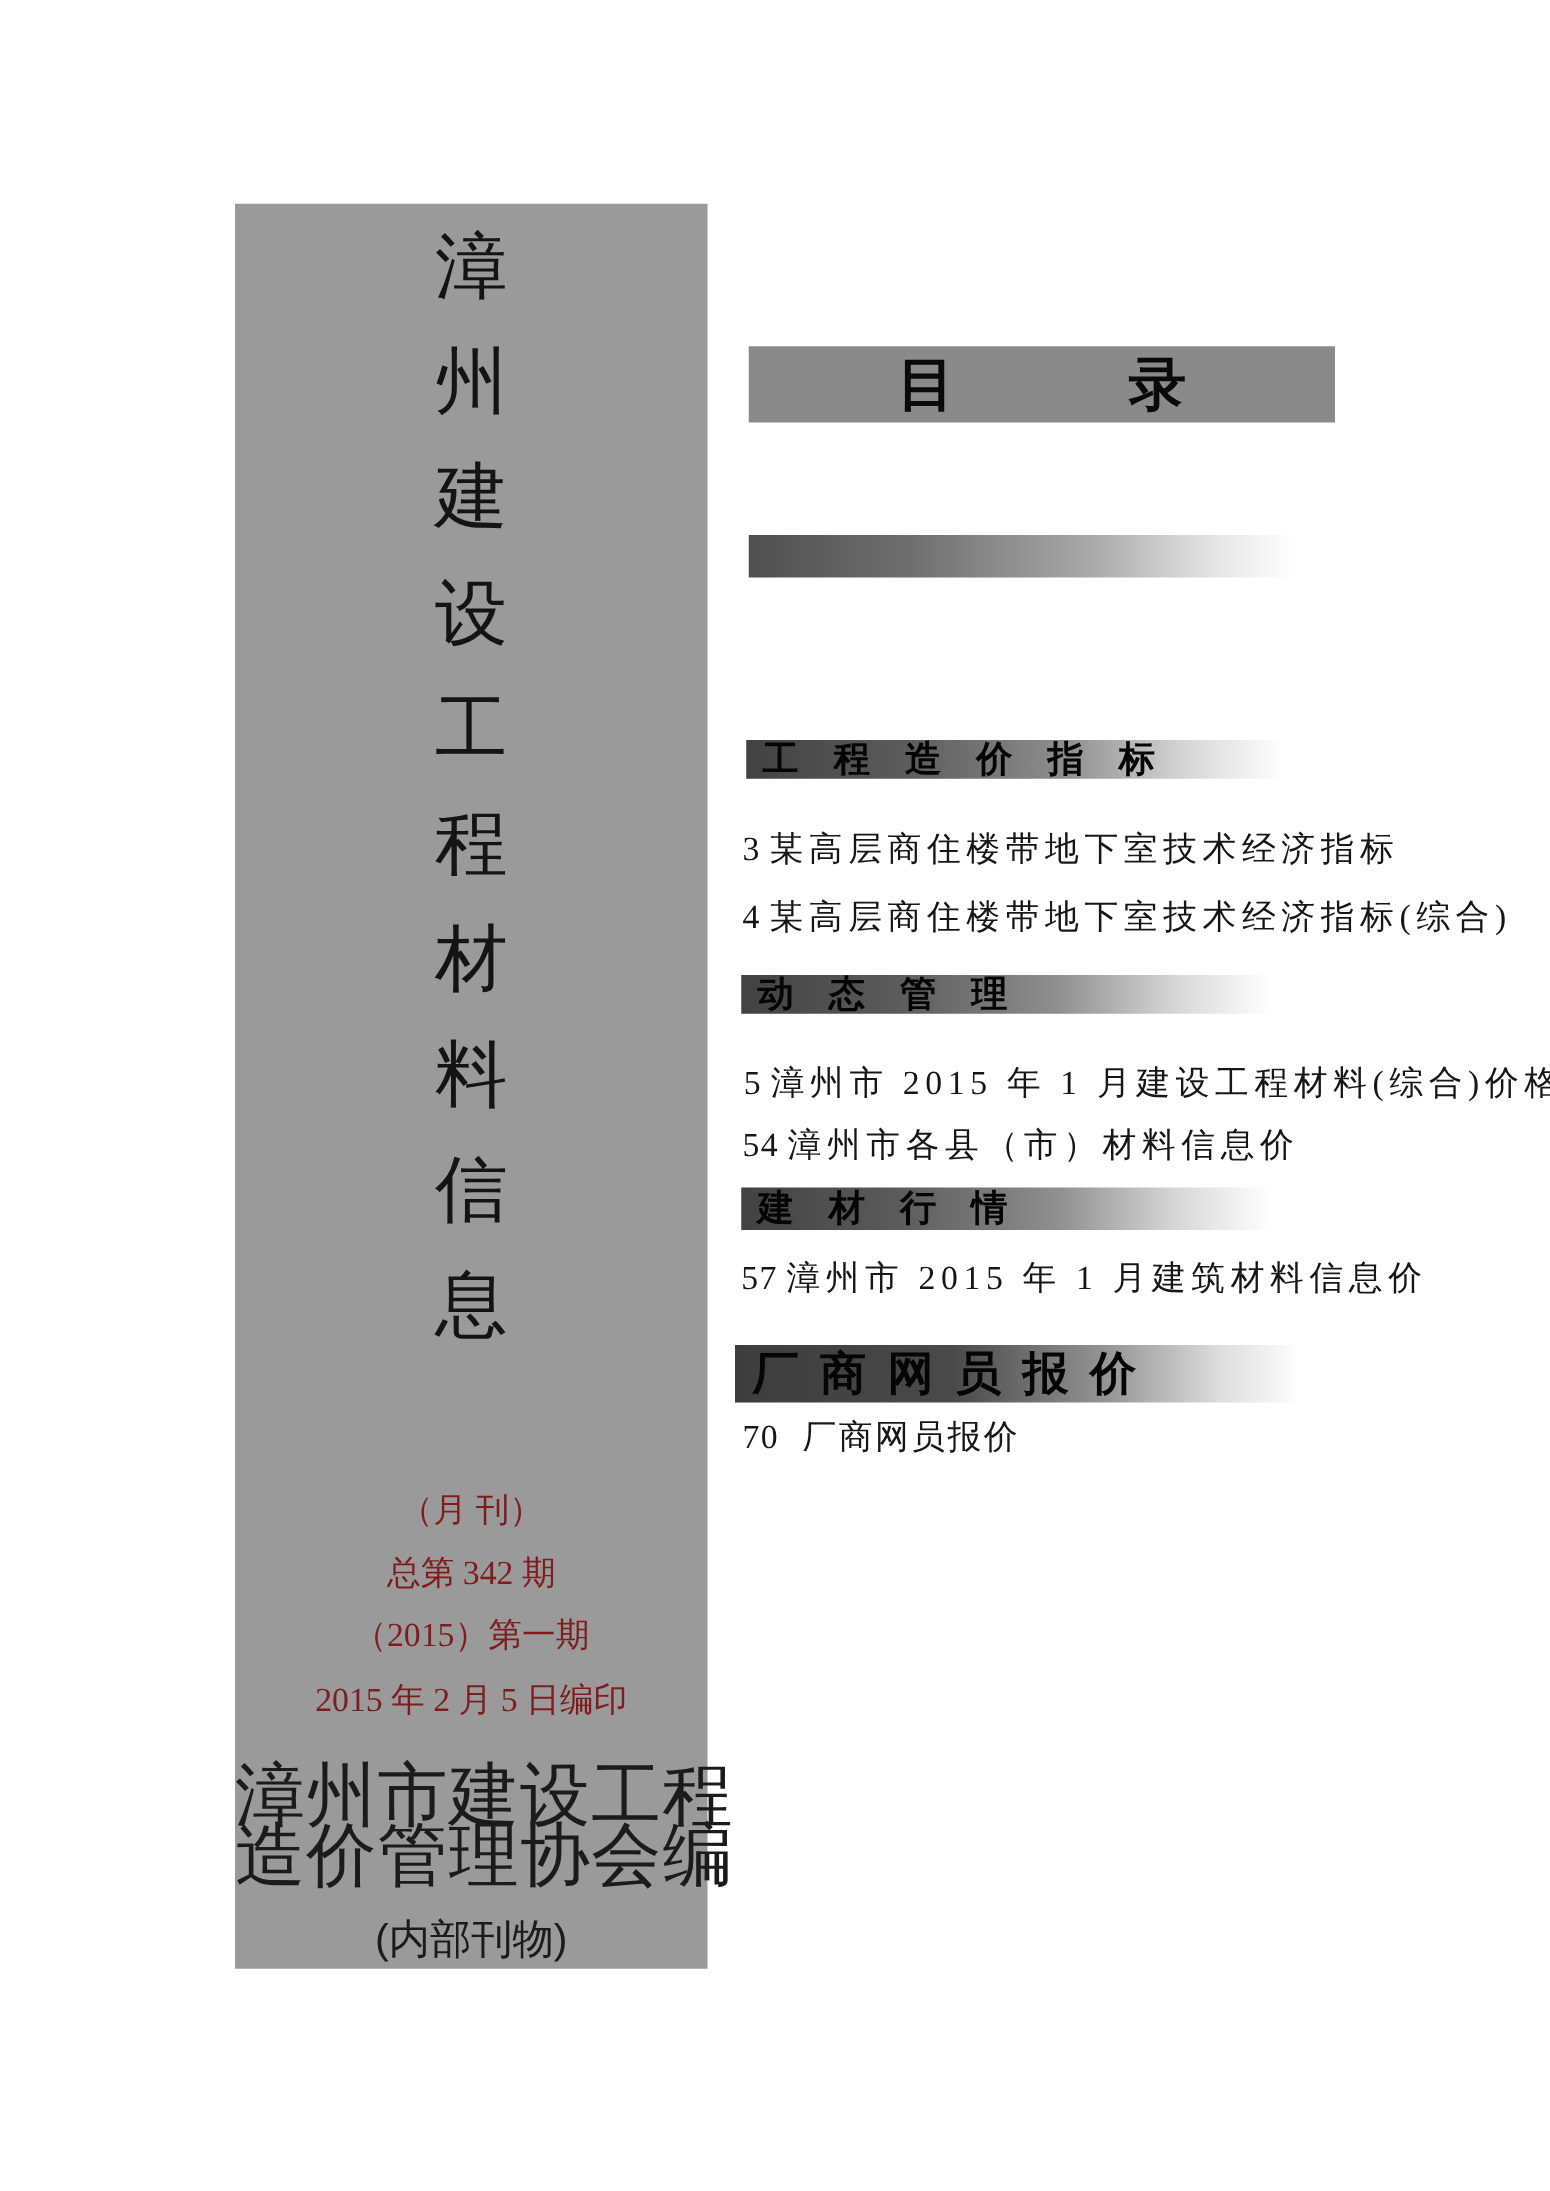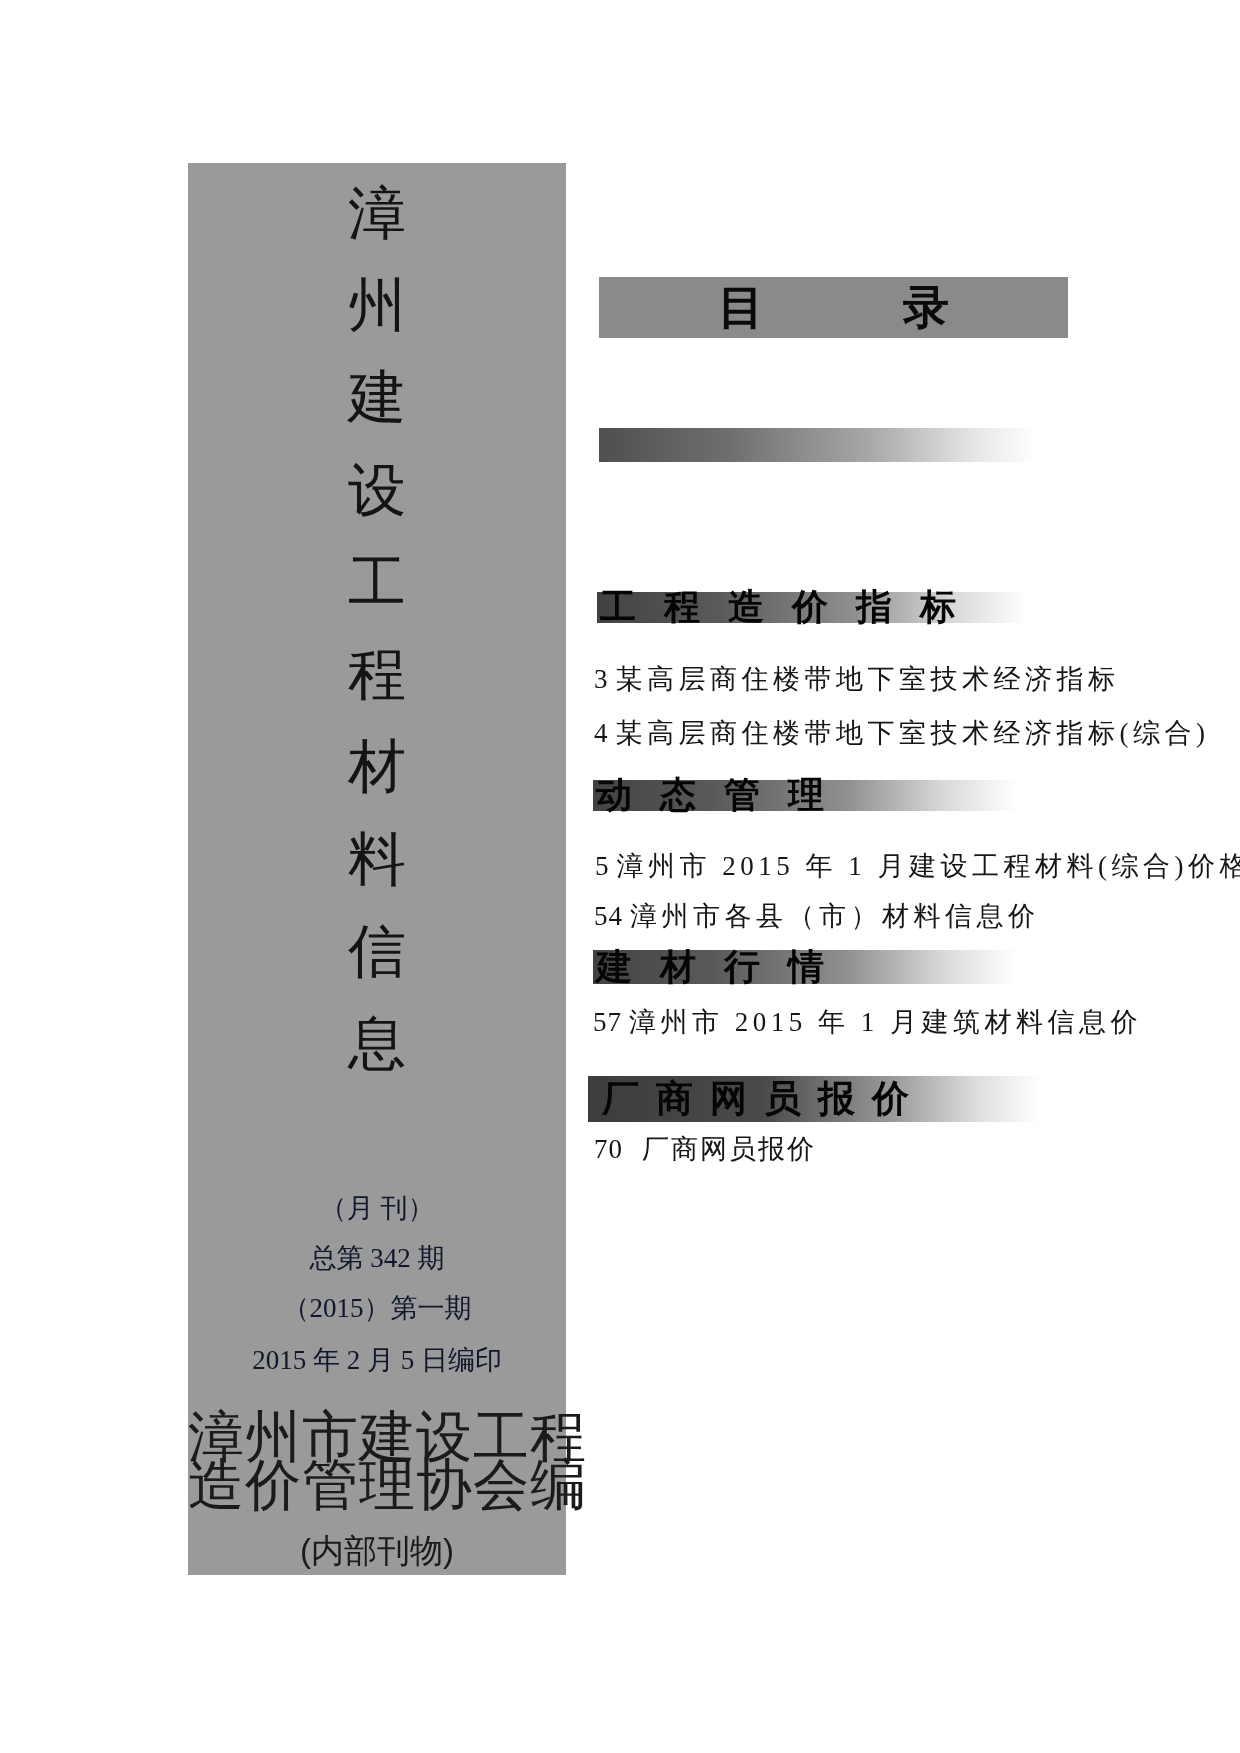--- a/index.html
+++ b/index.html
@@ -34,21 +34,21 @@
     line-height: 1;
     color: #141414;
     font-weight: 500;
   }
   .meta-line {
     position: absolute;
     left: 0; right: 0;
     text-align: center;
     font-size: 27px;
     line-height: 30px;
-    color: #0f172a;
+    color: #7f1d1d;
     white-space: nowrap;
   }
   .meta-l1 { top: 1030px; }
   .meta-l2 { top: 1080px; }
   .meta-l3 { top: 1130px; }
   .meta-l4 { top: 1182px; }
   .publisher {
     position: absolute;
     left: 0; right: 0; top: 1250px;
     text-align: center;
@@ -87,25 +87,25 @@
     position: absolute;
     left: 599px; top: 428px;
     width: 437px; height: 34px;
     background: linear-gradient(90deg, #4f4f4f 0%, #6f6f6f 30%, #a8a8a8 62%, #e6e6e6 86%, #ffffff 100%);
   }
   .sec-bar {
     position: absolute;
     height: 31px;
     display: flex;
     align-items: center;
-    padding-left: 3px;
+    padding-left: 13px;
     box-sizing: border-box;
     font-family: "Liberation Sans", "DejaVu Sans", sans-serif;
     font-weight: bold;
-    font-size: 36px;
+    font-size: 29px;
     letter-spacing: 28px;
     color: #050505;
     white-space: nowrap;
     background: linear-gradient(90deg, #424242 0%, #5a5a5a 28%, #8f8f8f 58%, #d8d8d8 80%, #ffffff 97%);
   }
   .sec-bar-1 { left: 597px; top: 592px; width: 443px; }
   .sec-bar-2 { left: 593px; top: 780px; width: 437px; }
   .sec-bar-3 { left: 593px; top: 950px; width: 437px; height: 34px; }
   .sec-bar-4 {
     left: 588px; top: 1076px;

